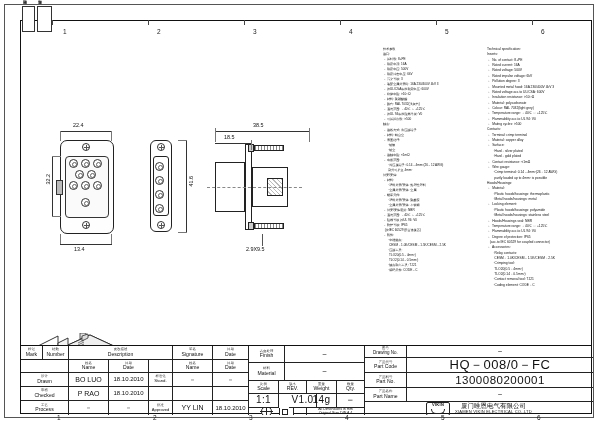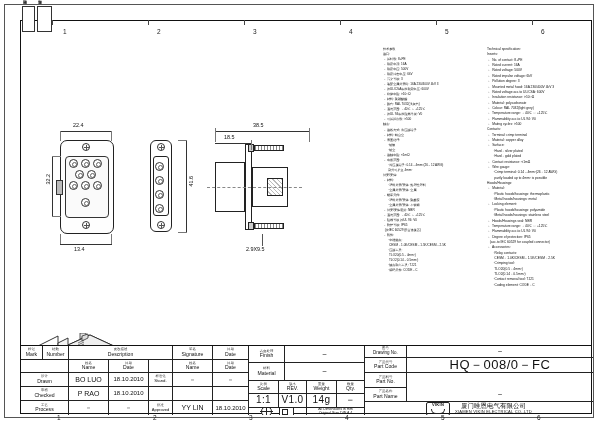--- a/index.html
+++ b/index.html
@@ -475,21 +475,21 @@
       <span class="en">Weight</span>
     </div>
     <div class="tc" style="left:316px;top:35px;width:28px;height:13px;flex-direction:column">
       <span class="cn">数量</span>
       <span class="en">Qty.</span>
     </div>
 
     <div class="tc" style="left:228px;top:48px;width:30px;height:14px">
       <span class="valbig">1:1</span>
     </div>
-    <div class="tc" style="left:258px;top:48px;width:28px;height:14px">
+    <div class="tc" style="left:268px;top:48px;width:28px;height:14px">
       <span class="valbig">V1.0</span>
     </div>
     <div class="tc" style="left:286px;top:48px;width:30px;height:14px">
       <span class="valbig">14g</span>
     </div>
     <div class="tc" style="left:316px;top:48px;width:28px;height:14px">
       <span class="valbig">－</span>
     </div>
 
     <div class="tc projsym" style="left:228px;top:62px;width:58px;height:7px;border-bottom:none">
@@ -513,20 +513,23 @@
       <span class="cn">产品代号</span>
       <span class="en">Part Code</span>
     </div>
     <div class="tc" style="left:386px;top:12px;width:186px;height:15px;border-right:none">
       <span style="font-size:13px;letter-spacing:.5px">HQ－008/0－FC</span>
     </div>
 
     <div class="tc" style="left:344px;top:27px;width:42px;height:15px;flex-direction:column">
       <span class="cn">产品料号</span>
       <span class="en">Part No.</span>
+    </div>
+    <div class="tc" style="left:386px;top:27px;width:186px;height:15px;border-right:none">
+      <span style="font-size:11.5px;letter-spacing:.5px">1300080200001</span>
     </div>
 
     <div class="tc" style="left:344px;top:42px;width:42px;height:14px;flex-direction:column">
       <span class="cn">产品名称</span>
       <span class="en">Part Name</span>
     </div>
     <div class="tc" style="left:386px;top:42px;width:186px;height:14px;border-right:none">
       <span class="valmid">－</span>
     </div>
 

